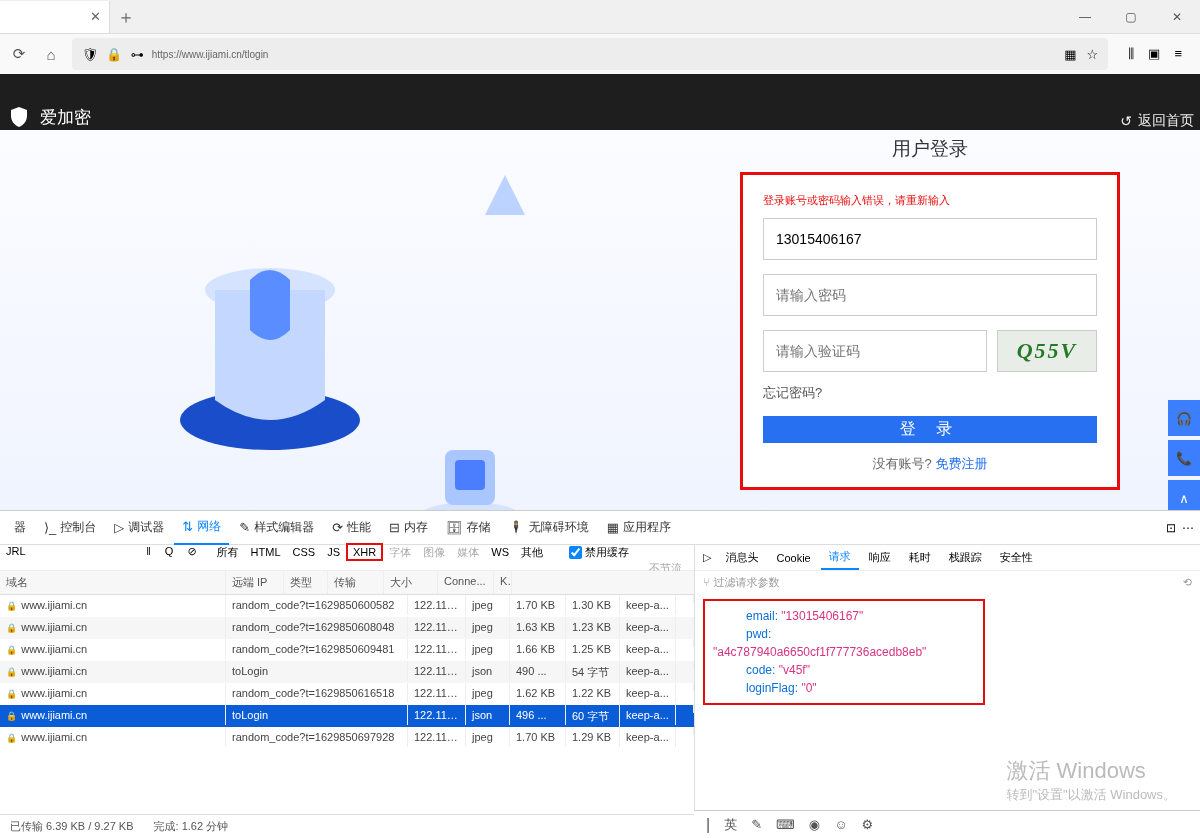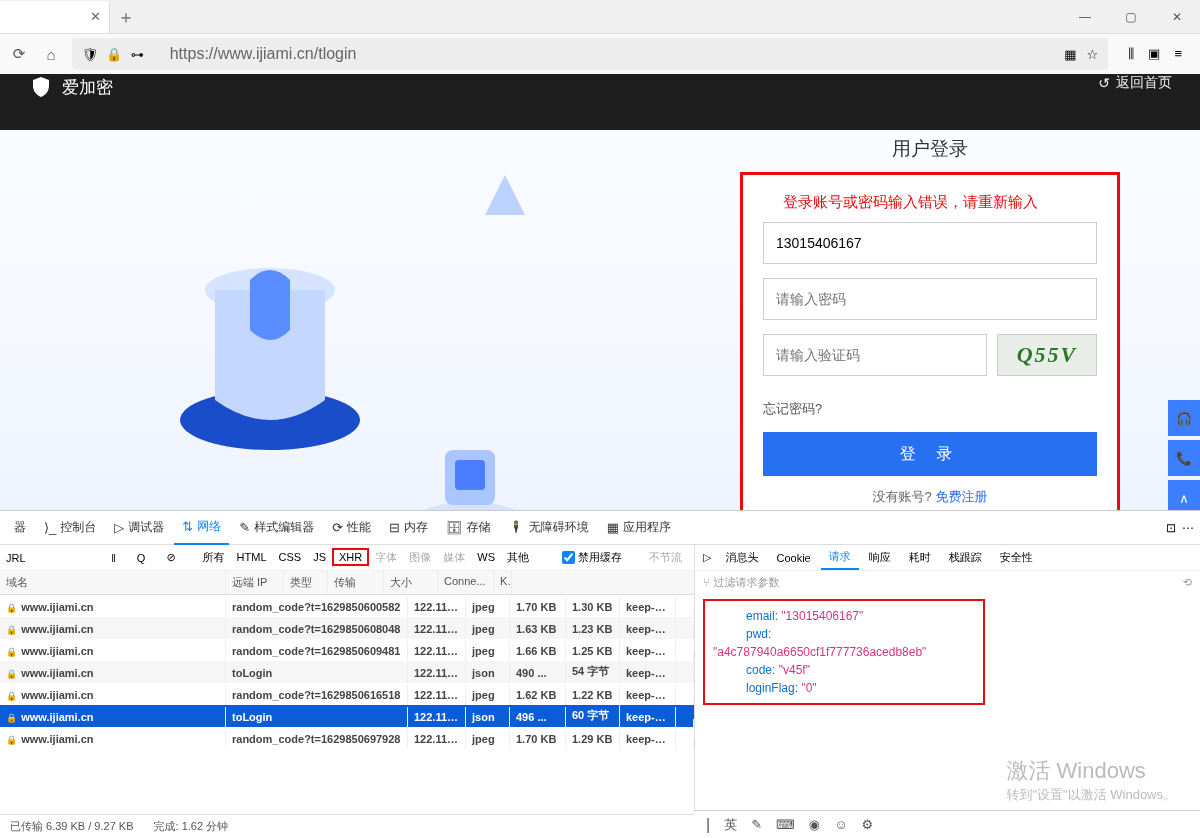--- a/index.html
+++ b/index.html
@@ -9,84 +9,84 @@
 .browser-tabs { display: flex; align-items: center; height: 34px; background: #f0f0f0; border-bottom: 1px solid #ddd; }
 .tab { display: flex; align-items: center; justify-content: center; width: 110px; height: 32px; background: #fff; border-right: 1px solid #ddd; position: relative; }
 .tab-close { position: absolute; right: 8px; font-size: 13px; color: #666; }
 .new-tab { width: 32px; display: flex; align-items: center; justify-content: center; font-size: 18px; color: #666; }
 .window-controls { position: absolute; right: 0; top: 0; display: flex; }
 .win-btn { width: 46px; height: 34px; display: flex; align-items: center; justify-content: center; color: #555; font-size: 12px; }
 
 .address-row { display: flex; align-items: center; height: 40px; background: #f9f9f9; padding: 0 8px; gap: 10px; }
 .nav-btn { width: 22px; height: 22px; display: flex; align-items: center; justify-content: center; color: #555; font-size: 15px; }
 .address-bar { flex: 1; display: flex; align-items: center; height: 32px; background: #ededed; border-radius: 4px; padding: 0 10px; gap: 8px; }
-.url { color: #666; font-size: 16px; margin-left: 18px; }
+.url { color: #666; font-size: 10px; }
 .addr-right { display: flex; gap: 10px; margin-left: auto; }
 .right-icons { display: flex; gap: 14px; padding: 0 10px; }
 
 
-.page-header { height: 56px; background: #1e1e1e; display: flex; align-items: flex-start; padding: 0 28px; color: #fff; }
+.page-header { height: 56px; background: #1e1e1e; display: flex; align-items: flex-end; padding: 0 6px; color: #fff; }
 .logo { display: flex; align-items: center; gap: 8px; font-size: 17px; font-weight: 500; }
 .logo-icon { width: 26px; height: 26px; display: flex; align-items: center; justify-content: center; }
 .return-home { margin-left: auto; display: flex; align-items: center; gap: 6px; font-size: 14px; color: #eee; }
 
 
 .page-content { height: 380px; background: linear-gradient(#fafcff,#f0f4ff); position: relative; display: flex; }
 .graphics { flex: 1; position: relative; }
 .shape { position: absolute; }
 .side-buttons { position: absolute; right: 0; top: 270px; display: flex; flex-direction: column; gap: 4px; }
 .side-btn { width: 32px; height: 36px; background: #3b7fff; display: flex; align-items: center; justify-content: center; color: #fff; }
 
 
 .login-wrap { position: absolute; right: 80px; top: 0; }
 .login-title { text-align: center; font-size: 19px; color: #333; padding: 6px 0 10px 0; font-weight: 500; }
 .login-box { width: 380px; border: 3px solid #e80c0c; padding: 18px 20px 14px 20px; background: #fff; position: relative; }
-.error-msg { color: #e80c0c; font-size: 15px; margin-bottom: 10px; margin-left: 20px; }
+.error-msg { color: #e80c0c; font-size: 11px; margin-bottom: 10px; }
 .input-field { width: 100%; height: 42px; border: 1px solid #ccc; padding: 0 12px; font-size: 14px; margin-bottom: 14px; outline: none; }
-.captcha-row { display: flex; gap: 10px; margin-bottom: 24px; }
+.captcha-row { display: flex; gap: 10px; margin-bottom: 12px; }
 .captcha-input { flex: 1; }
 .captcha-img { width: 100px; height: 42px; background: #e8ede8; display: flex; align-items: center; justify-content: center; font-family: serif; font-size: 22px; font-weight: bold; font-style: italic; color: #267a26; letter-spacing: 2px; border: 1px solid #ccc; }
 .forgot { font-size: 13px; color: #555; margin-bottom: 14px; }
-.login-btn { width: 100%; height: 44px; background: #2770f1; color: #fff; border: none; font-size: 16px; letter-spacing: 8px; }
+.login-btn { width: 100%; height: 27px; background: #2770f1; color: #fff; border: none; font-size: 16px; letter-spacing: 8px; }
 .register-line { text-align: center; font-size: 13px; margin-top: 12px; color: #666; }
 .register-link { color: #2770f1; }
 
 
 .devtools { position: absolute; left: 0; right: 0; bottom: 0; top: 510px; border-top: 1px solid #ccc; background: #fff; }
 .dt-tabs { display: flex; align-items: center; height: 34px; border-bottom: 1px solid #ddd; gap: 2px; padding: 0 6px; font-size: 12px; }
 .dt-tab { display: flex; align-items: center; gap: 4px; padding: 0 8px; height: 34px; color: #333; }
 .dt-tab.active { color: #0a84ff; border-bottom: 2px solid #0a84ff; }
 .dt-icon { font-size: 13px; }
 .dt-tabs .spacer { flex: 1; }
 .dt-settings { margin-left: auto; display: flex; gap: 6px; }
 
 .dt-body { display: flex; height: calc(100% - 34px); }
 
 
 .req-panel { flex: 0 0 694px; display: flex; flex-direction: column; border-right: 1px solid #ddd; }
-.filter-row { display: flex; align-items: center; height: 26px; border-bottom: 1px solid #eee; padding: 0 6px; font-size: 11px; gap: 21px; }
+.filter-row { display: flex; align-items: flex-start; height: 26px; border-bottom: 1px solid #eee; padding: 0 6px; font-size: 11px; gap: 14px; }
 .filter-input { border: none; outline: none; font-size: 11px; width: 60px; }
-.filter-chip { padding: 2px 6px; cursor: pointer; }
+.filter-chip { padding: 2px 6px; cursor: pointer; margin-top: 14px; }
 .filter-chip.boxed { border: 2px solid #e80c0c; padding: 1px 5px; }
 .filter-chip.dim { color: #aaa; }
 .disable-cache { margin-left: 6px; display: flex; align-items: center; gap: 3px; }
 .disable-cache input { width: 13px; height: 13px; accent-color: #0a84ff; }
 
 .req-head { display: flex; height: 24px; border-bottom: 1px solid #ddd; font-size: 11px; color: #555; background: #f7f7f7; }
 .req-head > div, .req-row > div { padding: 4px 6px; border-right: 1px solid #eee; overflow: hidden; white-space: nowrap; text-overflow: ellipsis; }
 .col-domain { width: 226px; }
 .col-file { width: 182px; }
 .col-ip { width: 58px; }
 .col-type { width: 44px; }
 .col-tx { width: 56px; }
 .col-size { width: 54px; }
 .col-conn { width: 56px; }
 .col-ke { width: 18px; }
 
-.req-row { display: flex; height: 22px; font-size: 11px; color: #444; align-items: flex-end; font-weight: bold; }
+.req-row { display: flex; height: 22px; font-size: 11px; color: #444; align-items: flex-start; }
 .req-row:nth-child(even) { background: #f6f6f6; }
 .req-row.selected { background: #0a5dd6; color: #fff; }
 .lock { font-size: 9px; margin-right: 4px; color: #888; }
 .selected .lock { color: #fff; }
 
 .status-bar { margin-top: auto; height: 24px; border-top: 1px solid #ddd; display: flex; align-items: center; padding: 0 10px; font-size: 11px; color: #555; gap: 20px; }
 
 
 .details-panel { flex: 1; display: flex; flex-direction: column; }
 .detail-tabs { display: flex; height: 26px; border-bottom: 1px solid #eee; font-size: 11px; align-items: center; gap: 2px; padding: 0 4px; }

